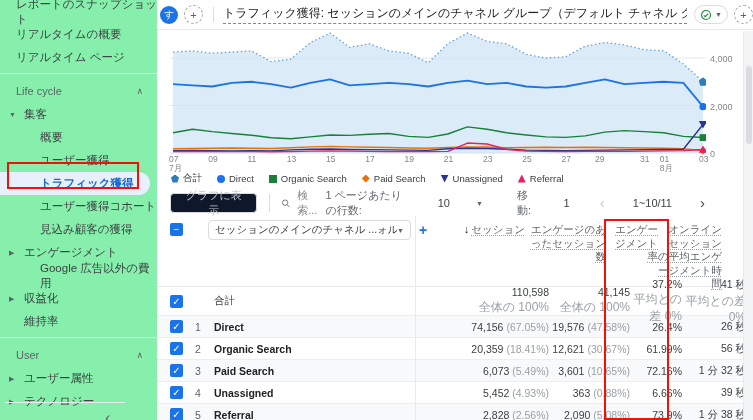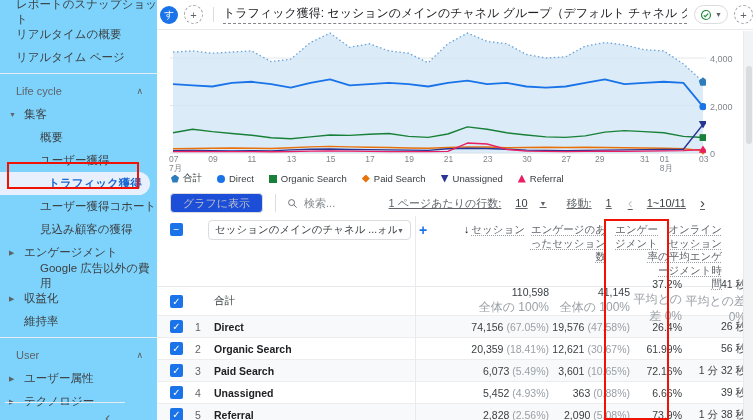--- a/index.html
+++ b/index.html
@@ -1,27 +1,27 @@
 <!DOCTYPE html>
 <html style="--accent: #1a73e8; --selected_text: #1967d2; --selected_bg: #e8f0fe; --annotation: #f01205;"><head>
 <meta charset="utf-8">
 <style>
   html,body{margin:0;padding:0;background:#fff;}
   .app{position:relative;width:753px;height:420px;overflow:hidden;background:#fff;
        font-family:"Liberation Sans",sans-serif;color:#202124;}
 
   
-  .sidebar{position:absolute;left:0;top:0;width:157px;height:420px;background:#7dd3fc;z-index:3;}
+  .sidebar{position:absolute;left:0;top:0;width:157px;height:420px;background:#86efac;z-index:3;}
   .sb-item{height:23px;display:flex;align-items:center;font-size:11.5px;color:#3c4043;
            padding-left:16px;position:relative;cursor:pointer;box-sizing:border-box;}
   .sb-item.group{padding-left:24px;}
   .sb-item.child{padding-left:40px;}
   .sb-item .caret{position:absolute;left:9px;font-size:7px;color:#5f6368;}
   .sb-item.selected{color:var(--selected_text,#1967d2);background:var(--selected_bg,#e8f0fe);
-                    width:150px;border-radius:0 14px 14px 0;font-weight:bold;justify-content:center;}
+                    width:150px;border-radius:0 14px 14px 0;font-weight:bold;}
   .sb-section{height:25px;display:flex;align-items:center;justify-content:space-between;
               padding:0 14px 0 16px;font-size:11px;color:#5f6368;cursor:pointer;}
   .sb-section .chev{font-size:9px;color:#5f6368;}
   .sb-divider{height:1px;background:#e8eaed;margin:4px 0;}
   .sb-bottom-divider{position:absolute;bottom:17px;left:5px;width:120px;height:1px;background:#e8eaed;}
   .collapse{position:absolute;bottom:-7px;left:105px;font-size:16px;color:#5f6368;}
 
   
   .header{position:absolute;left:157px;top:0;width:596px;height:30px;display:flex;align-items:center;
           border-bottom:1px solid #e8eaed;box-sizing:border-box;background:#fff;z-index:2;}
@@ -48,24 +48,24 @@
   .shape-circle{border-radius:50%;}
   .shape-pentagon{clip-path:polygon(50% 0,100% 36%,81% 100%,19% 100%,0 36%);}
   .shape-diamond{clip-path:polygon(50% 0,100% 50%,50% 100%,0 50%);}
   .shape-triangle-down{clip-path:polygon(0 0,100% 0,50% 100%);}
   .shape-triangle-up{clip-path:polygon(50% 0,100% 100%,0 100%);}
 
   
   .toolbar{position:absolute;left:157px;top:190px;width:588px;height:26px;display:flex;align-items:center;
            box-sizing:border-box;padding-right:40px;}
   .graph-btn{margin-left:13px;height:20px;padding:0 12px;border:1px solid #dadce0;border-radius:4px;
-             color:#bdc1c6;font-size:11px;display:flex;align-items:center;background:#1d4ed8;}
+             color:#bdc1c6;font-size:11px;display:flex;align-items:center;background:#0f172a;}
   .tb-divider{width:1px;height:18px;background:#dadce0;margin:0 11px 0 12px;}
   .search{display:flex;align-items:center;gap:6px;color:#80868b;font-size:11px;cursor:text;}
-  .tb-right{margin-left:auto;display:flex;align-items:center;font-size:11px;color:#5f6368;gap:10px;text-decoration:underline;}
+  .tb-right{margin-left:auto;display:flex;align-items:center;font-size:11px;color:#5f6368;gap:24px;}
   .tb-right .val{color:#3c4043;margin-left:4px;}
   .dd-caret{font-size:7px;color:#5f6368;margin:0 10px 0 2px;}
   .pg-prev{color:#c5c9cd;font-size:15px;line-height:10px;margin-left:6px;}
   .pg-next{color:#3c4043;font-size:15px;line-height:10px;cursor:pointer;}
   .pg-range{color:#3c4043;margin:12px 4px;}
 
   
   .table{position:absolute;left:157px;top:216px;width:589px;}
   .table-vline{position:absolute;left:258px;top:0;height:212px;width:1px;background:#e8eaed;}
   .thead{height:70px;position:relative;}
@@ -227,21 +227,21 @@
         <div class="xtick" style="left: 234.556px;">
           <div>19</div>
         </div>
         <div class="xtick" style="left: 273.815px;">
           <div>21</div>
         </div>
         <div class="xtick" style="left: 313.074px;">
           <div>23</div>
         </div>
         <div class="xtick" style="left: 352.333px;">
-          <div>30</div>
+          <div>25</div>
         </div>
         <div class="xtick" style="left: 391.593px;">
           <div>27</div>
         </div>
         <div class="xtick" style="left: 425px;">
           <div>29</div>
         </div>
         <div class="xtick" style="left: 470.111px;">
           <div>31</div>
         </div>

